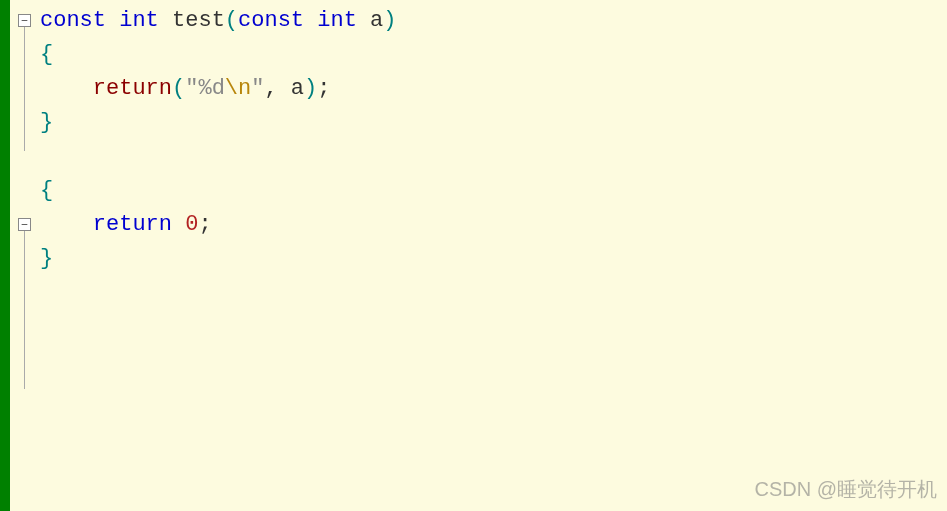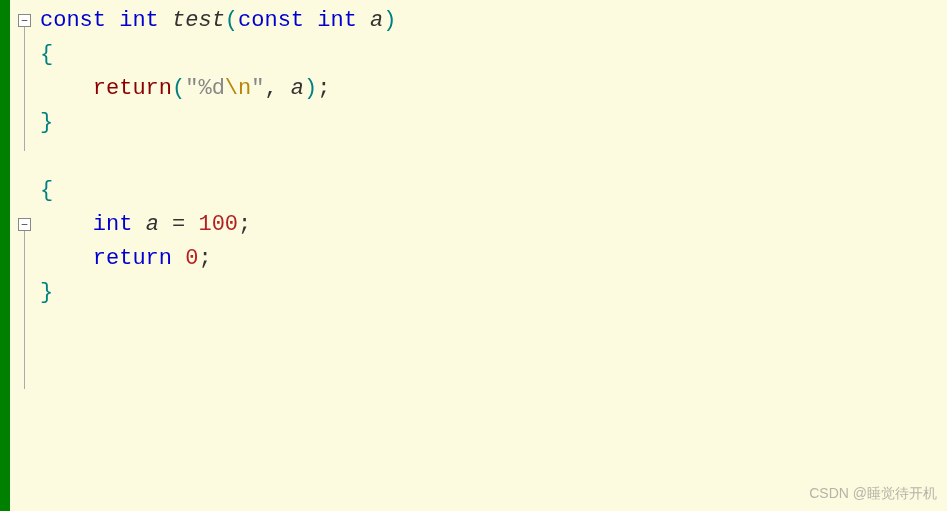--- a/index.html
+++ b/index.html
@@ -62,48 +62,47 @@
       border-top: 1px solid #d8d8e8;
       border-bottom: 1px solid #d8d8e8;
     }
     .kw { color: #0000d0; }
     .fn { color: #8b0000; }
     .str { color: #888888; }
     .esc { color: #b8860b; }
     .num { color: #b22222; }
     .paren { color: #008080; }
     .brace { color: #008080; }
-    .ident { color: #333333; font-style: italic; }
+    .ident { color: #333333; }
     .op { color: #333333; }
     .watermark {
       position: absolute;
       right: 10px;
       bottom: 8px;
       color: rgba(120,120,120,0.55);
       font-family: sans-serif;
-      font-size: 14px;
+      font-size: 20px;
     }
   </style>
 </head>
 <body>
 
 <div class="editor">
   <div class="gutter"></div>
   <div class="fold-col" id="fold-col">
       <div class="fold-box" style="top: 14px;">−</div>
       <div class="fold-box" style="top: 218px;">−</div>
       <div class="fold-line" style="top: 27px; height: 124px;"></div>
       <div class="fold-line" style="top: 231px; height: 158px;"></div>
     </div>
   <div class="code" id="code-area">
       <div class="line"><span class="kw">const</span><span> </span><span class="kw">int</span><span> </span><span class="ident">test</span><span class="paren">(</span><span class="kw">const</span><span> </span><span class="kw">int</span><span> </span><span class="ident">a</span><span class="paren">)</span></div>
       <div class="line"><span class="brace">{</span></div>
       <div class="line"><span>    </span><span class="fn">return</span><span class="paren">(</span><span class="str">"%d</span><span class="esc">\n</span><span class="str">"</span><span class="op">, </span><span class="ident">a</span><span class="paren">)</span><span class="op">;</span></div>
       <div class="line"><span class="brace">}</span></div>
       <div class="line"></div>
       <div class="line"><span class="brace">{</span></div>
-      <div class="line"><span>    </span><span class="kw">int</span><span> </span><span class="ident">a</span><span> </span><span class="op">=</span><span> </span><span class="num">100</span><span class="op">;</span></div>
       <div class="line"><span>    </span><span class="kw">return</span><span> </span><span class="num">0</span><span class="op">;</span></div>
       <div class="line"><span class="brace">}</span></div>
     </div>
 </div>
 
 <div class="watermark">CSDN @睡觉待开机</div>
 
 </body></html>

